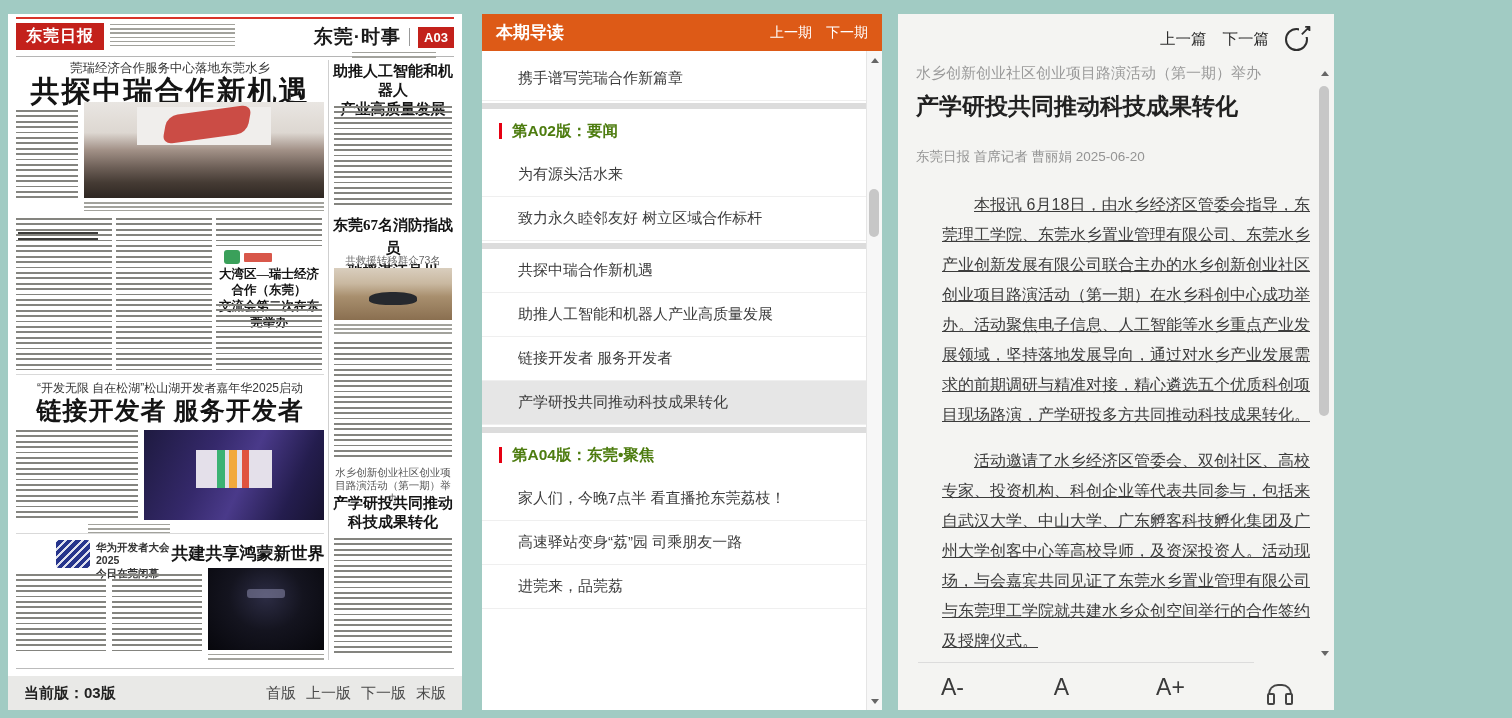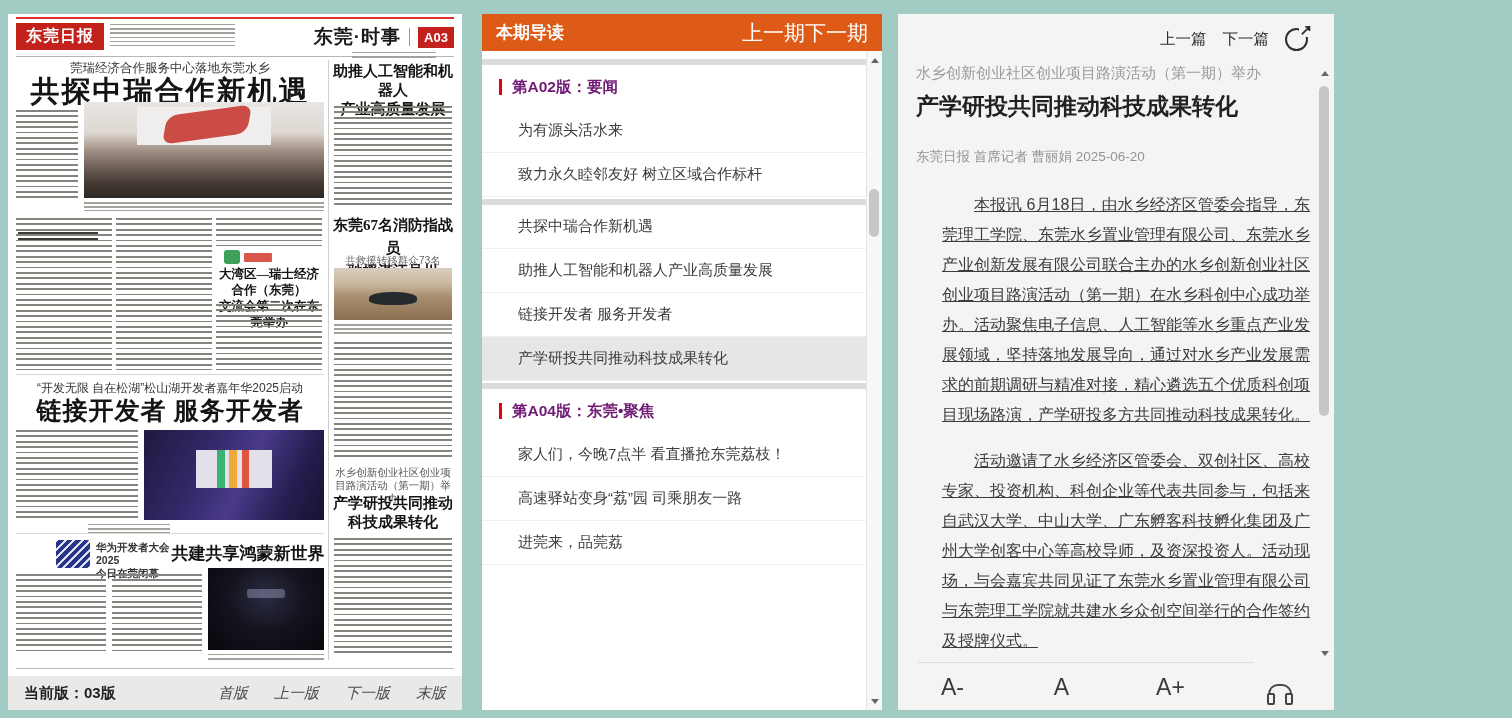--- a/index.html
+++ b/index.html
@@ -39,35 +39,35 @@
   .np-rule{position:absolute;height:1px;background:#d9d9d9;}
   .np-colrule{position:absolute;width:1px;background:#cfcfcf;}
   .np-green-badge{position:absolute;width:16px;height:14px;background:#3aa05a;border-radius:3px;}
   .np-red-tag{position:absolute;width:28px;height:9px;background:#d8574a;border-radius:1px;}
   .np-hw-badge{position:absolute;width:34px;height:28px;background:#26348c;border-radius:3px;
     background-image:repeating-linear-gradient(135deg,rgba(255,255,255,.85) 0 2px,transparent 2px 6px);}
   .np-hw-text{position:absolute;font-size:10.5px;font-weight:bold;color:#333;line-height:13px;}
   .page-bar{width:454px;height:34px;background:#e9e9e7;display:flex;align-items:center;
     justify-content:space-between;padding:0 16px;box-sizing:border-box;font-size:15px;}
   .page-bar .cur{font-weight:bold;color:#222;}
-  .page-bar .links{display:flex;gap:26px;color:#4a4a4a;font-style:italic;}
+  .page-bar .links{display:flex;gap:10px;color:#4a4a4a;}
   .page-bar .links span{cursor:pointer;}
 
   
   .panel-mid{position:absolute;left:482px;top:14px;width:400px;height:696px;background:#fff;}
   .mid-head{height:37px;background:#dd5a17;color:#fff;display:flex;align-items:center;
     justify-content:space-between;padding:0 14px;box-sizing:border-box;}
   .mid-title{font-size:17px;font-weight:bold;}
-  .mid-issue-nav{display:flex;font-size:21px;margin-left:14px;}
+  .mid-issue-nav{display:flex;gap:14px;font-size:14px;margin-left:14px;}
   .mid-issue-nav span{cursor:pointer;}
   .mid-body{position:relative;height:659px;overflow:hidden;}
   .toc-list{position:absolute;left:0;top:0;width:385px;padding-top:6px;}
   .toc-row{height:44px;display:flex;align-items:center;padding:0 16px 0 36px;
     border-bottom:1px solid #efefef;font-size:15px;color:#3c3c3c;box-sizing:border-box;}
-  .toc-row.section{font-weight:bold;font-size:15.5px;color:#701a75;padding-left:30px;position:relative;border-bottom:none;}
+  .toc-row.section{font-weight:bold;font-size:15.5px;color:#4d7c0f;padding-left:30px;position:relative;border-bottom:none;}
   .toc-row.section::before{content:"";position:absolute;left:17px;top:14px;width:3px;height:16px;background:#e60012;}
   .toc-row.sel{background:#e6e6e6;}
   .thick-sep{height:6px;background:#dcdcdc;margin-top:2px;}
 
   
   .vscroll{position:absolute;width:15px;background:#f7f7f7;border-left:1px solid #e5e5e5;}
   .vscroll .arr{position:absolute;left:0;width:100%;height:14px;display:flex;align-items:center;justify-content:center;}
   .arr.top{top:2px;}.arr.bot{bottom:2px;}
   .tri-up{width:0;height:0;border-left:4px solid transparent;border-right:4px solid transparent;border-bottom:5px solid #666;}
   .tri-down{width:0;height:0;border-left:4px solid transparent;border-right:4px solid transparent;border-top:5px solid #666;}
@@ -197,20 +197,21 @@
   <section class="panel-mid">
     <header class="mid-head">
       <span class="mid-title">本期导读</span>
       <div class="mid-issue-nav">
         <span>上一期</span>
         <span>下一期</span>
       </div>
     </header>
     <div class="mid-body">
       <div class="toc-list">
+        <div class="toc-row">携手谱写莞瑞合作新篇章</div>
         <div class="thick-sep"></div>
         <div class="toc-row section">第A02版：要闻</div>
         <div class="toc-row">为有源头活水来</div>
         <div class="toc-row">致力永久睦邻友好 树立区域合作标杆</div>
         <div class="thick-sep"></div>
         <div class="toc-row">共探中瑞合作新机遇</div>
         <div class="toc-row">助推人工智能和机器人产业高质量发展</div>
         <div class="toc-row">链接开发者 服务开发者</div>
         <div class="toc-row sel">产学研投共同推动科技成果转化</div>
         <div class="thick-sep"></div>

